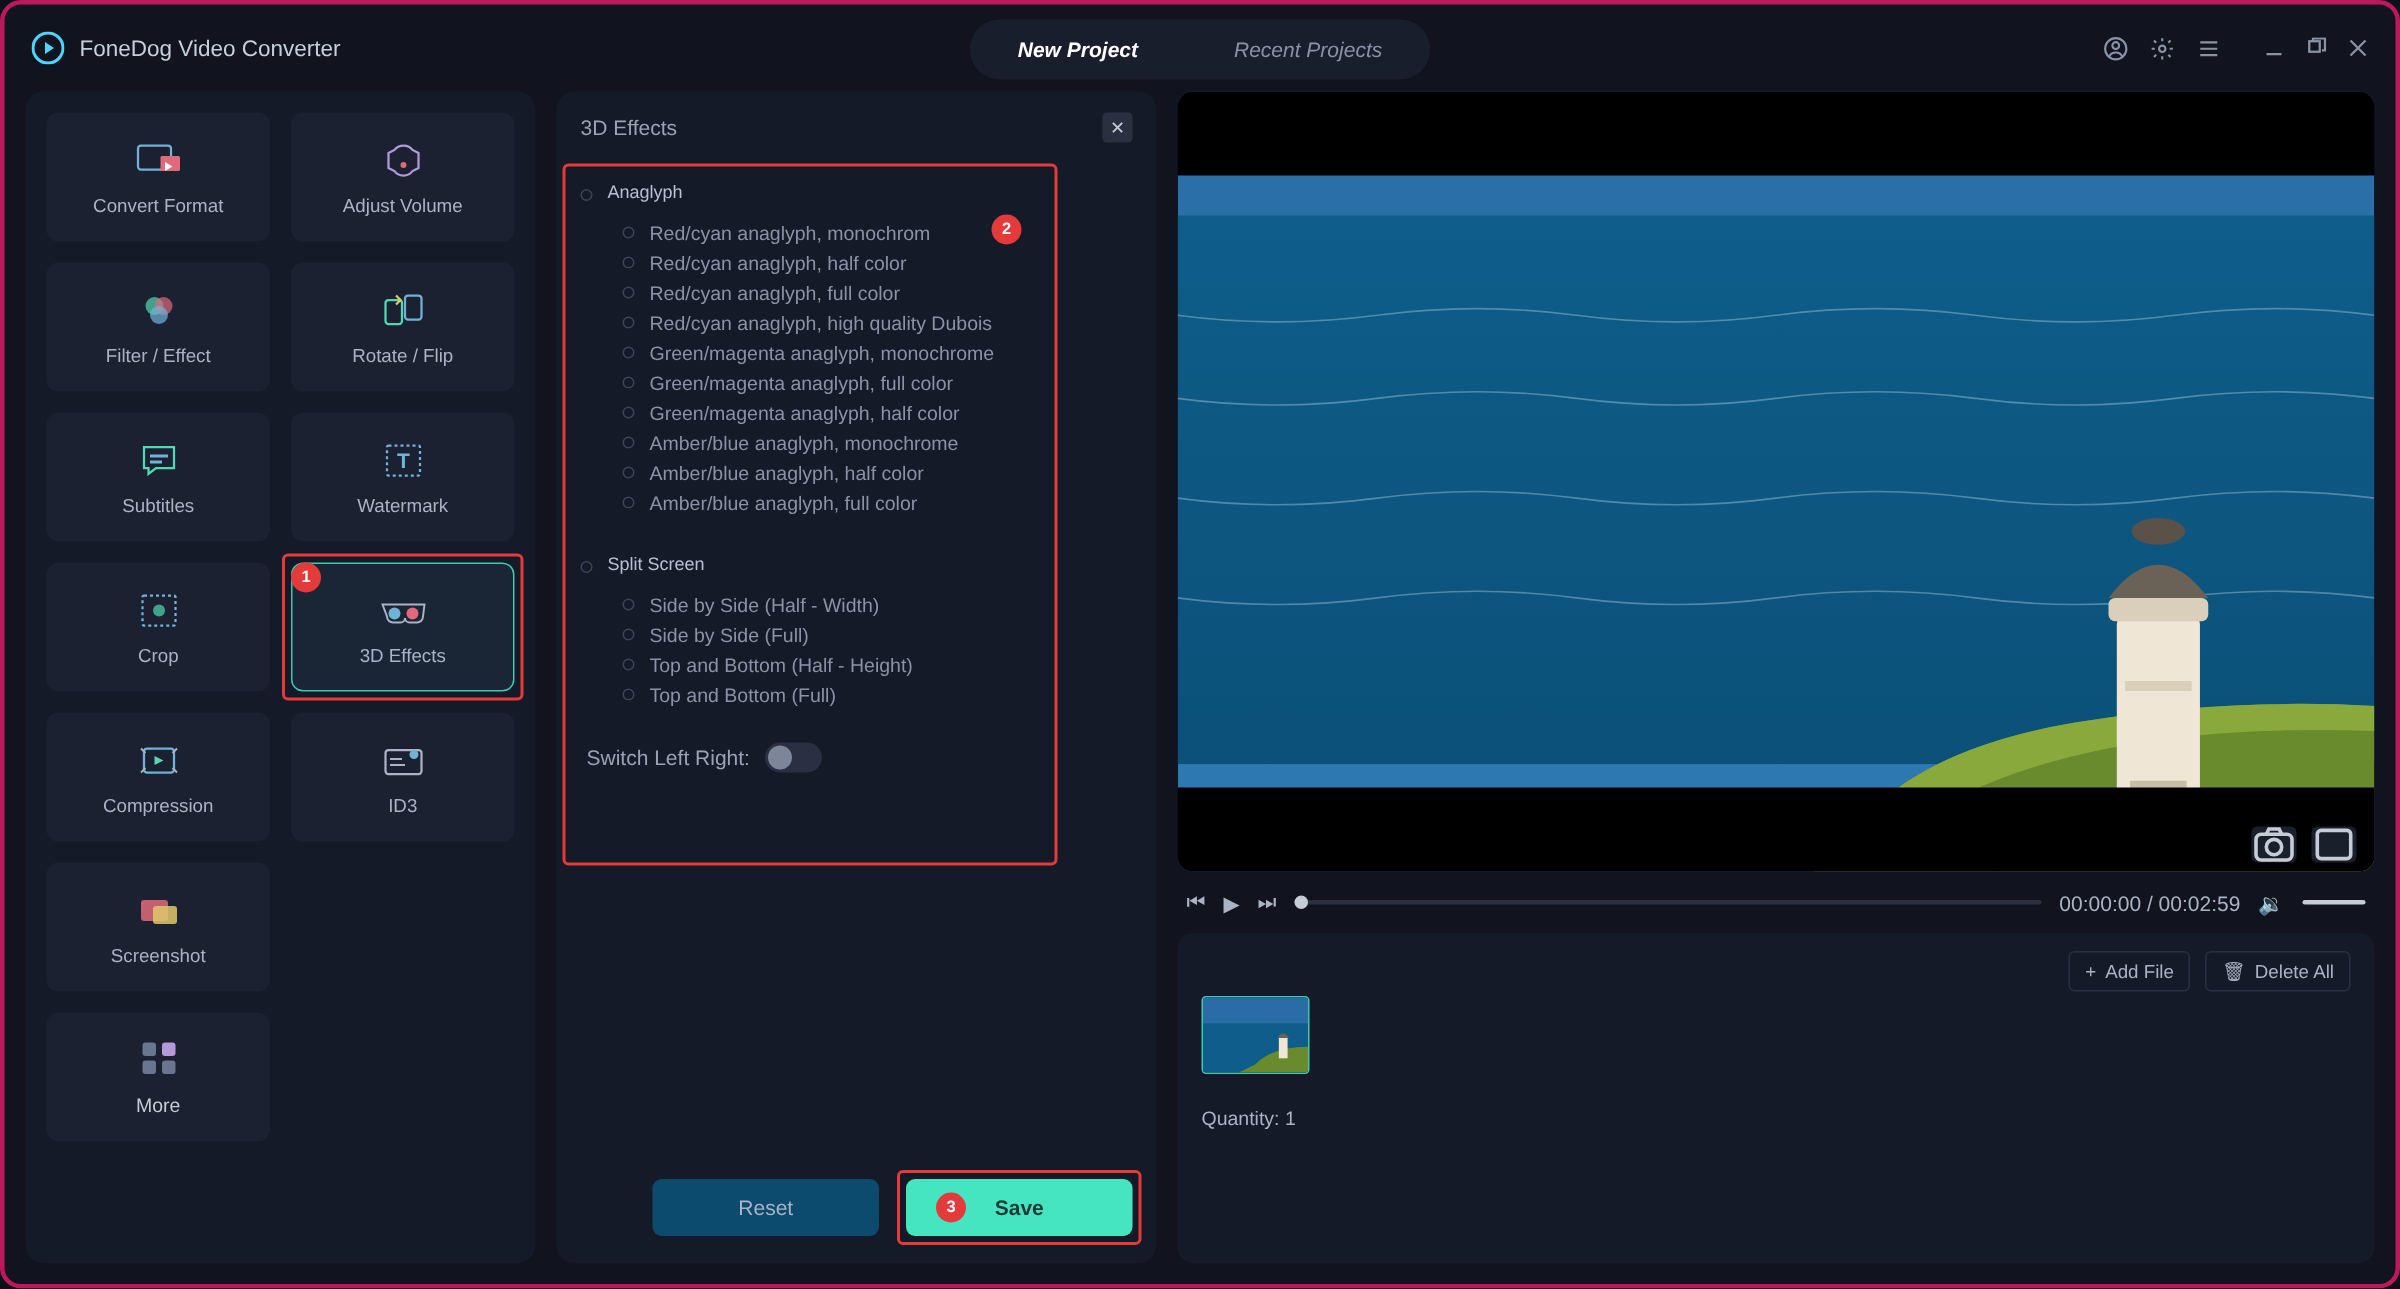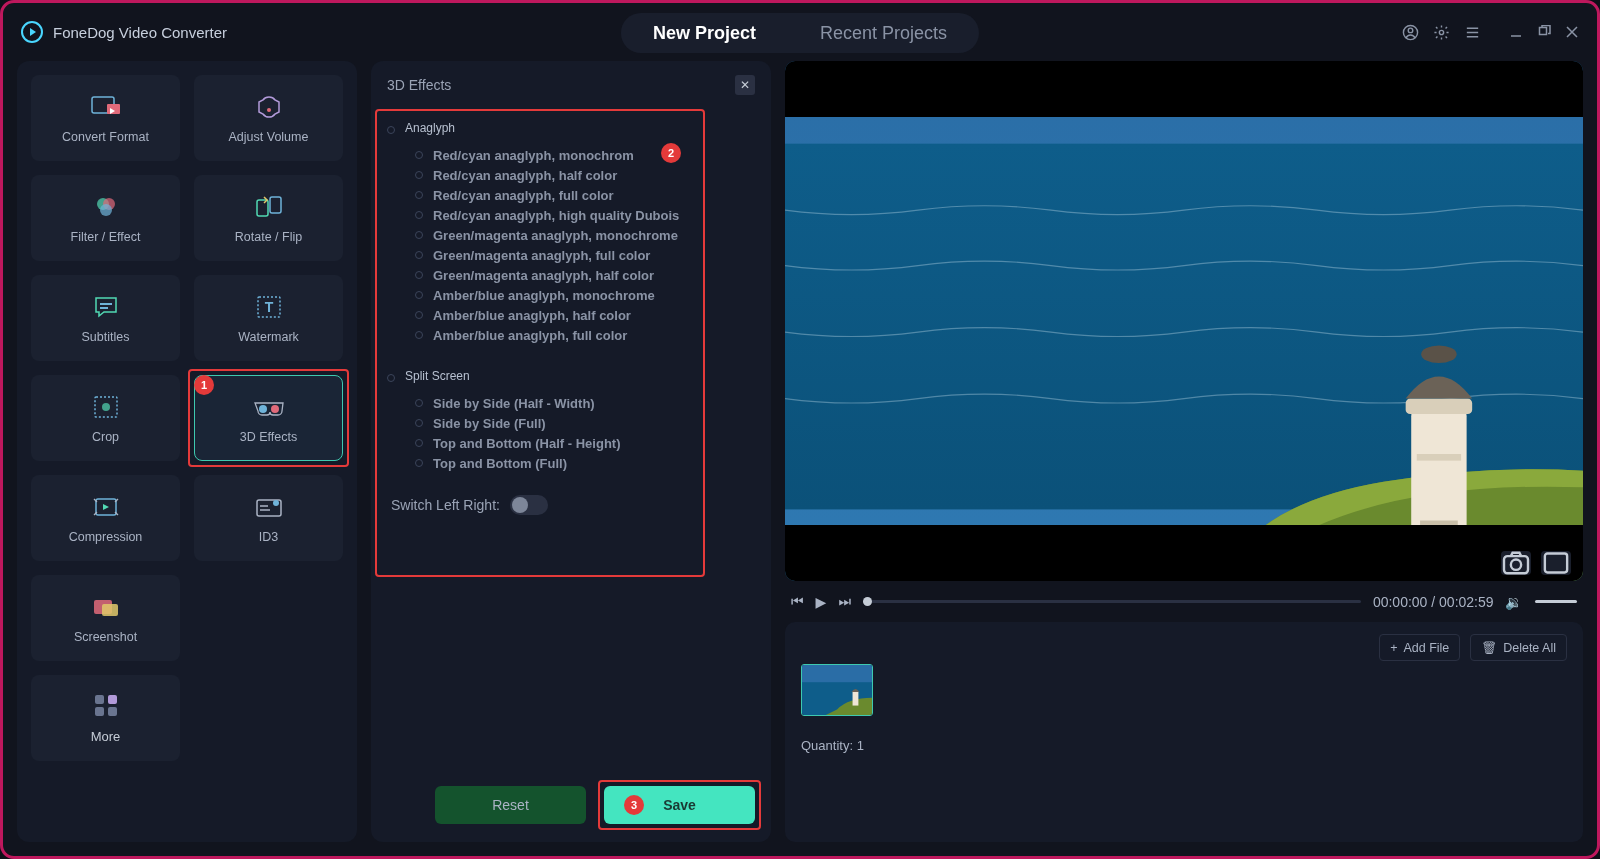--- a/index.html
+++ b/index.html
@@ -24,21 +24,21 @@
   display: inline-flex; align-items: center; justify-content: center;
   margin-right: 10px;
 }
 .app-title { color: #c7cfdd; font-size: 15px; }
 .tabbar {
   position: absolute; left: 50%; top: 10px; transform: translateX(-50%);
   display: flex; background: #191e2c; border-radius: 22px; height: 40px;
 }
 .tabbar > div {
   padding: 0 32px; line-height: 40px; cursor: pointer;
-  font-size: 18px; color: #8a93a5;
+  font-size: 14px; color: #8a93a5; font-style: italic;
 }
 .tabbar > div.active { color: #fff; font-weight: 600; }
 .winctrls {
   margin-left: auto; display: flex; gap: 14px; align-items: center;
   color: #8a93a5;
 }
 .winctrls span { cursor: pointer; font-size: 15px; display: inline-flex; align-items: center; }
 .winctrls svg { display: block; }
 .body { display: flex; height: calc(100% - 58px); padding: 0 14px 14px 14px; gap: 14px; }
 .panel {
@@ -71,21 +71,21 @@
 }
 .close-x {
   width: 20px; height: 20px; background: #2a3042; border-radius: 3px;
   display: flex; align-items: center; justify-content: center; cursor: pointer;
   color: #c5ccd6; font-size: 12px;
 }
 .center-content { position: relative; flex: 1; padding: 6px 16px 0 16px; }
 .section-title { color: #b7c0d0; font-size: 12px; margin: 6px 0 10px 14px; }
 .opt {
   display: flex; align-items: center; gap: 10px;
-  padding: 2.5px 0 2.5px 28px; cursor: pointer; font-weight: bold;
+  padding: 2.5px 0 2.5px 28px; cursor: pointer;
 }
 .opt .dot {
   width: 8px; height: 8px; border-radius: 50%; border: 1.5px solid #3b445a;
   flex-shrink: 0;
 }
 .opt .opt-label { color: #8a93a5; font-size: 13px; }
 .section-head { display: flex; align-items: center; gap: 10px; padding-left: 0; cursor: pointer; }
 .section-head .dot { width: 8px; height: 8px; border-radius: 50%; border: 1.5px solid #3b445a; margin-left: 0; }
 .switch-row {
   display: flex; align-items: center; gap: 10px;
@@ -100,21 +100,21 @@
   background: #7d8699; top: 2px; left: 2px;
 }
 .center-footer {
   display: flex; gap: 18px; padding: 14px 16px 18px 16px;
 }
 .btn {
   flex: 1; height: 38px; border-radius: 6px; border: none;
   display: flex; align-items: center; justify-content: center;
   font-size: 14px; cursor: pointer; position: relative;
 }
-.btn-reset { background: #14532d; color: #aab3c4; margin-left: 48px; }
+.btn-reset { background: #0c4a6e; color: #aab3c4; margin-left: 48px; }
 .btn-save { background: #44e5c0; color: #1a3a33; font-weight: 600; }
 .right { flex: 1; display: flex; flex-direction: column; gap: 12px; }
 .preview {
   position: relative;
   background: #000; border-radius: 10px; height: 520px; overflow: hidden;
 }
 .preview-img { position: absolute; inset: 0; }
 .letterbox-top, .letterbox-bot { position: absolute; left: 0; right: 0; height: 56px; background: #000; }
 .letterbox-top { top: 0; } .letterbox-bot { bottom: 0; }
 .snap-icons {

